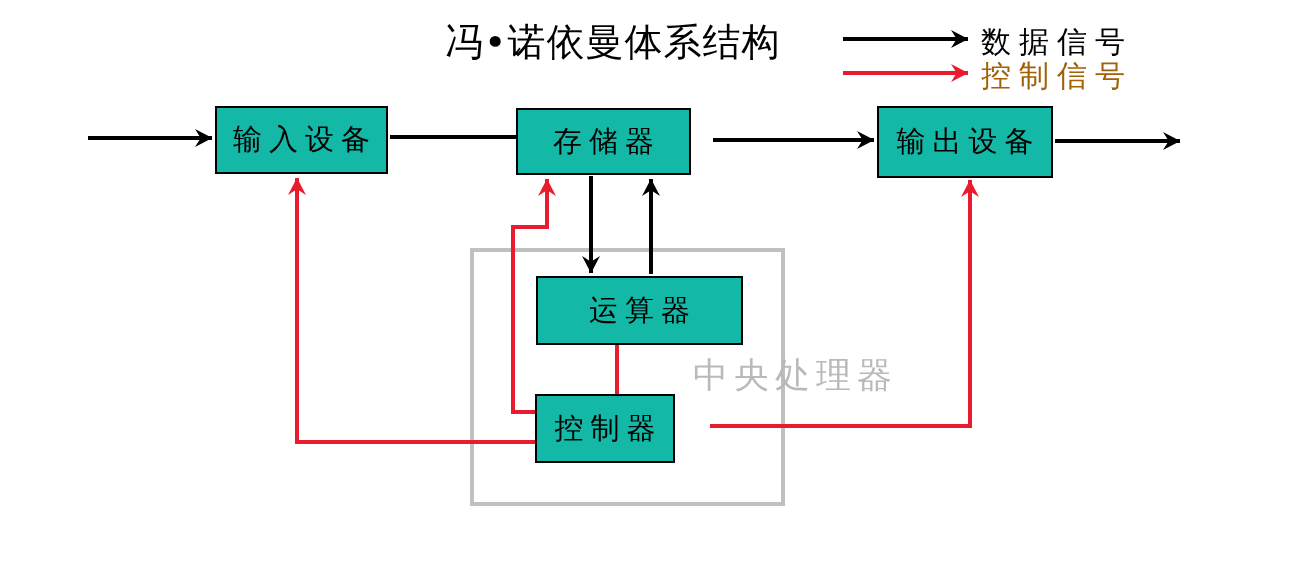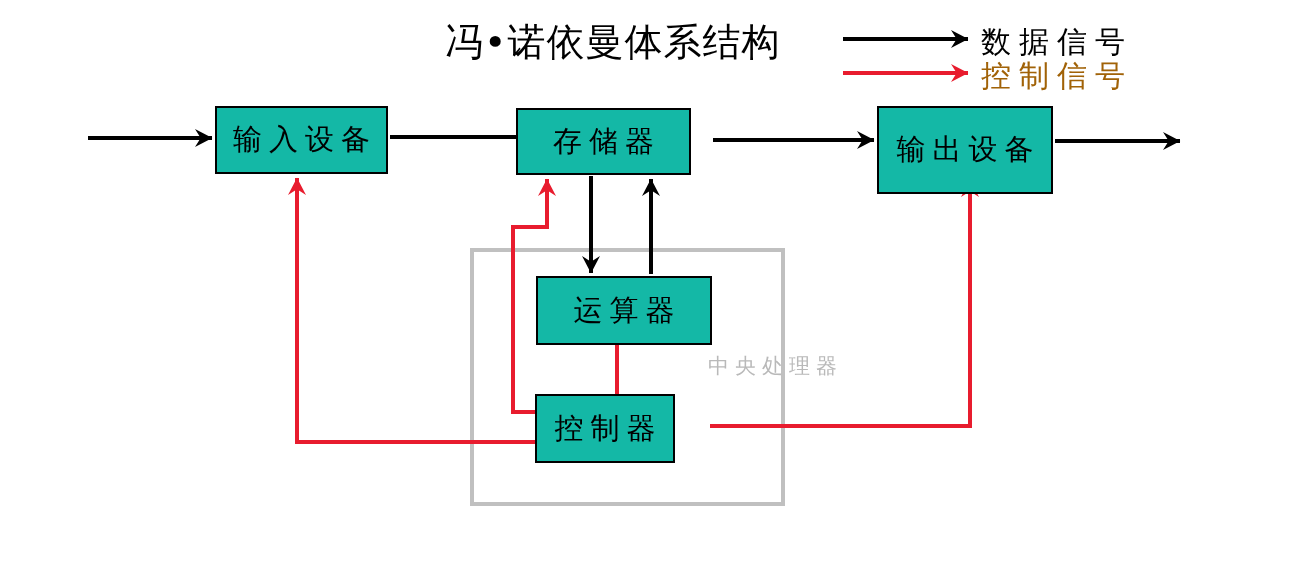--- a/index.html
+++ b/index.html
@@ -40,28 +40,28 @@
     align-items: center;
     justify-content: center;
     font-size: 29px;
     letter-spacing: 7px;
     color: #000000;
     white-space: nowrap;
     padding-left: 7px; 
   }
   .node-input   { left: 215px; top: 106px; width: 173px; height: 68px; }
   .node-memory  { left: 516px; top: 108px; width: 175px; height: 67px; }
-  .node-output  { left: 877px; top: 106px; width: 176px; height: 88px; }
-  .node-alu     { left: 536px; top: 276px; width: 176px; height: 69px; }
+  .node-output  { left: 877px; top: 106px; width: 176px; height: 72px; }
+  .node-alu     { left: 536px; top: 276px; width: 207px; height: 69px; }
   .node-control { left: 535px; top: 394px; width: 140px; height: 69px; }
   .cpu-label {
     position: absolute;
-    left: 708px;
+    left: 693px;
     top: 352px;
-    font-size: 21px;
+    font-size: 35px;
     letter-spacing: 6px;
     color: #b9b9b9;
     white-space: nowrap;
   }
   .legend-label {
     position: absolute;
     left: 981px;
     font-size: 30px;
     letter-spacing: 8px;
     white-space: nowrap;

